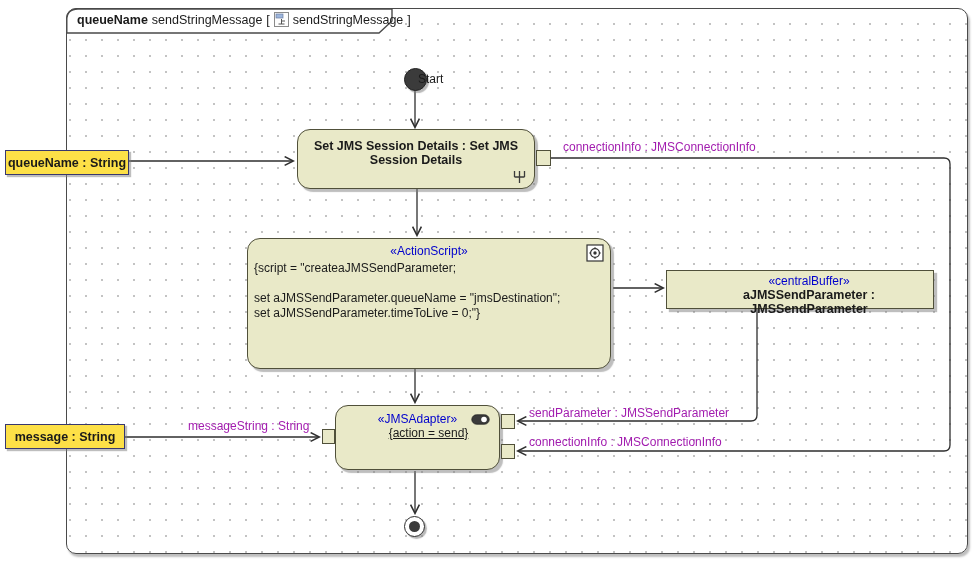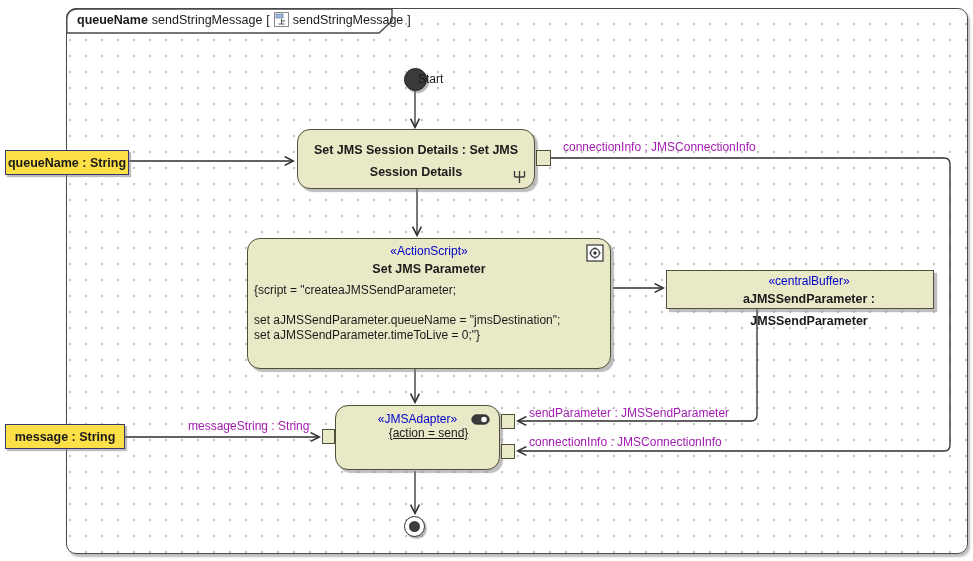--- a/index.html
+++ b/index.html
@@ -22,21 +22,21 @@
   }
   .frame-tab-text b { font-weight:bold; }
   .overlay { position:absolute; left:0; top:0; pointer-events:none; }
 
   
   .node {
     position:absolute; background:#e9e9c8; border:1.3px solid #50503a;
     box-shadow:3px 3px 1px rgba(125,125,125,0.5); box-sizing:border-box;
   }
   .rounded { border-radius:13px; }
-  .name { font-weight:bold; font-size:12.5px; text-align:center; line-height:22px; }
+  .name { font-weight:bold; font-size:12.5px; text-align:center; line-height:14px; }
   .stereotype { color:#0000cd; font-size:12px; text-align:center; line-height:14px; }
   .script-line { font-size:12px; line-height:15px; min-height:15px; white-space:pre; padding-left:6px; }
   .constraint { font-size:12px; text-align:center; line-height:15px;text-decoration:underline; }
 
   
   .param {
     position:absolute; background:#fde047; border:1.2px solid #38386e;
     display:flex; align-items:center; justify-content:center;
     font-weight:bold; font-size:12.5px; box-sizing:border-box;
     box-shadow:2px 2px 1px rgba(125,125,125,0.5);
@@ -115,21 +115,20 @@
     <div class="name" style="padding:9px 12px 0;">Set JMS Session Details : Set JMS Session Details</div>
     <svg class="node-icon" style="right:7px; bottom:4px;" width="15" height="16" viewBox="0 0 15 16">
       <path d="M2.5,3 V9 M7.5,3 V9 M12.5,3 V9 M2.5,9 H12.5 M7.5,9 V15" stroke="#3a3a3a" stroke-width="1.3" fill="none"></path>
     </svg>
   </div>
 
   <div class="pin" style="left:536px; top:150px; width:15px; height:16px;"></div>
 
   <div class="node rounded" style="left:247px; top:238px; width:364px; height:131px;">
     <div class="stereotype" style="padding-top:5px;">«ActionScript»</div>
-    <div class="name">Set JMS Parameter</div>
     <div style="margin-top:3px;">
       <div class="script-line">{script = "createaJMSSendParameter;</div>
       <div class="script-line"></div>
       <div class="script-line">set aJMSSendParameter.queueName = "jmsDestination";</div>
       <div class="script-line">set aJMSSendParameter.timeToLive = 0;"}</div>
     </div>
     <svg class="node-icon" style="right:6px; top:5px;" width="18" height="18" viewBox="0 0 18 18">
       <rect x="1" y="1" width="16" height="16" fill="#ffffff" stroke="#333" stroke-width="1.2"></rect>
       <circle cx="9" cy="9" r="4.4" fill="none" stroke="#333" stroke-width="1.2"></circle>
       <circle cx="9" cy="9" r="1.7" fill="#333"></circle>

